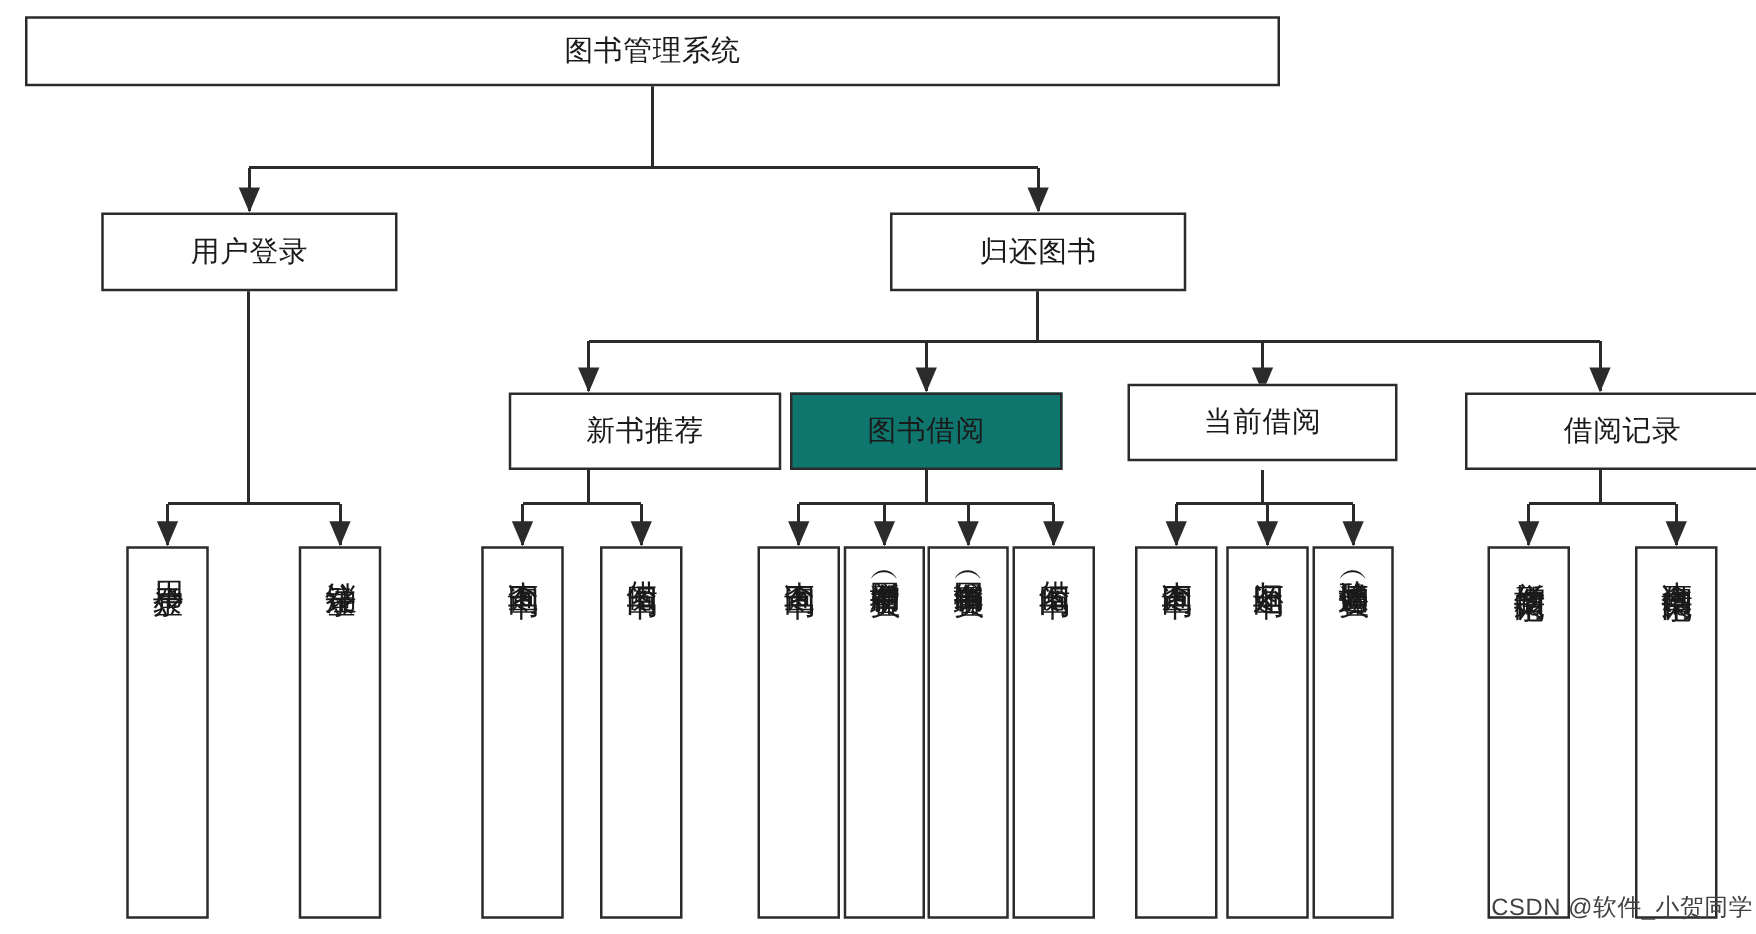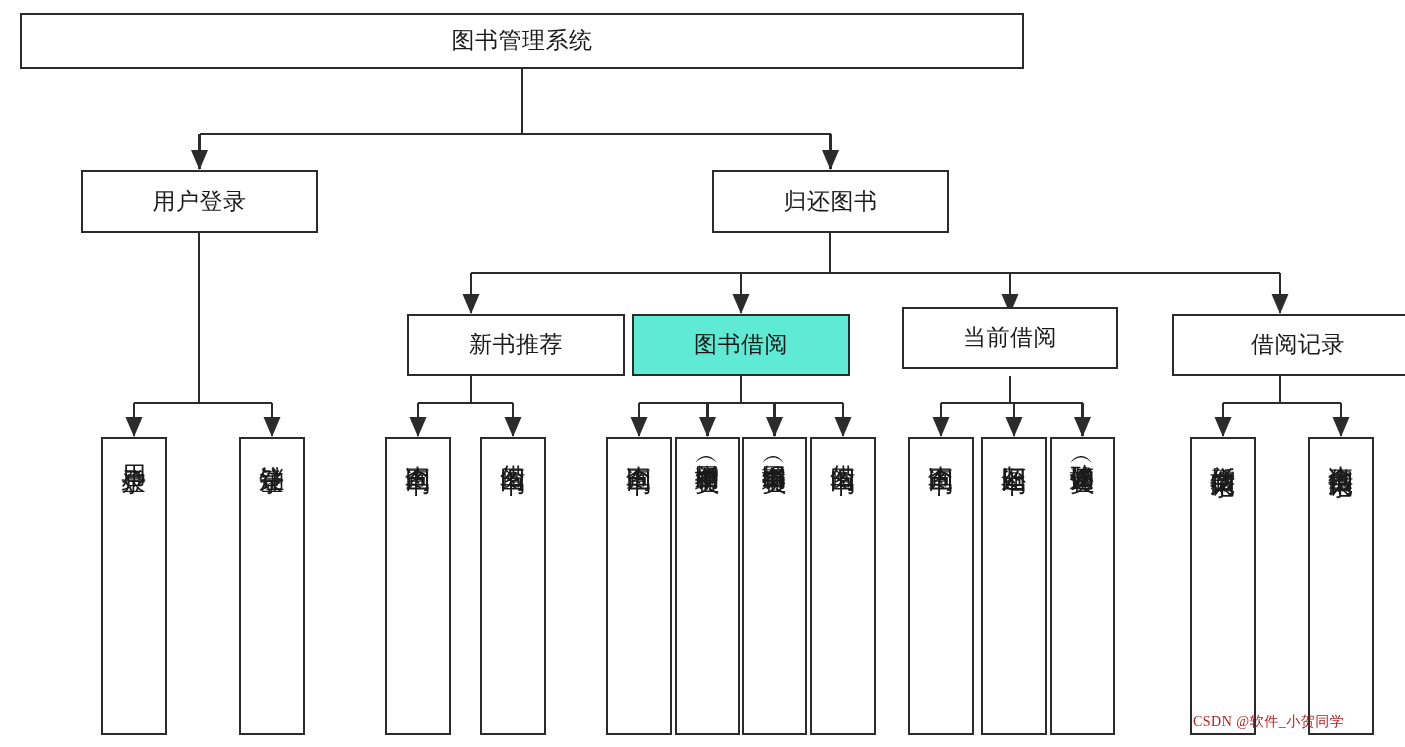--- a/index.html
+++ b/index.html
@@ -64,25 +64,25 @@
     margin: 0 auto;
   }
   .node.vertical.tall-text .node-label {
     font-size: 24px;
     letter-spacing: 1px;
   }
   #watermark {
     position: absolute;
     left: 1193px;
     top: 713px;
-    font-size: 14px;
-    color: #b91c1c;
+    font-size: 19px;
+    color: #404040;
     white-space: nowrap;
     letter-spacing: 0.5px;
-    font-family: Liberation Serif, serif;
+    font-family: Liberation Sans, sans-serif;
   }
 </style>
 </head>
 <body>
 
 <div id="diagram-root">
 
   <svg id="edges-layer" width="1405" height="747" viewBox="0 0 1405 747">
       <line x1="522" y1="69" x2="522" y2="134" stroke="#2b2b2b" stroke-width="2.4" shape-rendering="crispEdges"></line>
       <line x1="199.5" y1="134" x2="830.5" y2="134" stroke="#2b2b2b" stroke-width="2.4" shape-rendering="crispEdges"></line>
@@ -144,21 +144,21 @@
       </div>
       <div class="node horizontal" style="left: 81px; top: 170px; width: 237px; height: 63px; border-color: rgb(43, 43, 43); background: rgb(255, 255, 255);">
         <span class="node-label" style="color: rgb(26, 26, 26);">用户登录</span>
       </div>
       <div class="node horizontal" style="left: 712px; top: 170px; width: 237px; height: 63px; border-color: rgb(43, 43, 43); background: rgb(255, 255, 255);">
         <span class="node-label" style="color: rgb(26, 26, 26);">归还图书</span>
       </div>
       <div class="node horizontal" style="left: 362px; top: 314px; width: 218px; height: 62px; border-color: rgb(43, 43, 43); background: rgb(255, 255, 255); margin-left: 45px;">
         <span class="node-label" style="color: rgb(26, 26, 26);">新书推荐</span>
       </div>
-      <div class="node horizontal" style="left: 632px; top: 314px; width: 218px; height: 62px; border-color: rgb(43, 43, 43); background: #5eead4;">
+      <div class="node horizontal" style="left: 632px; top: 314px; width: 218px; height: 62px; border-color: rgb(43, 43, 43); background: #0f766e;">
         <span class="node-label" style="color: rgb(26, 26, 26);">图书借阅</span>
       </div>
       <div class="node horizontal" style="left: 902px; top: 307px; width: 216px; height: 62px; border-color: rgb(43, 43, 43); background: rgb(255, 255, 255);">
         <span class="node-label" style="color: rgb(26, 26, 26);">当前借阅</span>
       </div>
       <div class="node horizontal" style="left: 1172px; top: 314px; width: 252px; height: 62px; border-color: rgb(43, 43, 43); background: rgb(255, 255, 255);">
         <span class="node-label" style="color: rgb(26, 26, 26);">借阅记录</span>
       </div>
       <div class="node vertical" style="left: 101px; top: 437px; width: 66px; height: 298px; border-color: rgb(43, 43, 43); background: rgb(255, 255, 255);">
         <span class="node-label" style="color: rgb(26, 26, 26);">用户登录</span>

